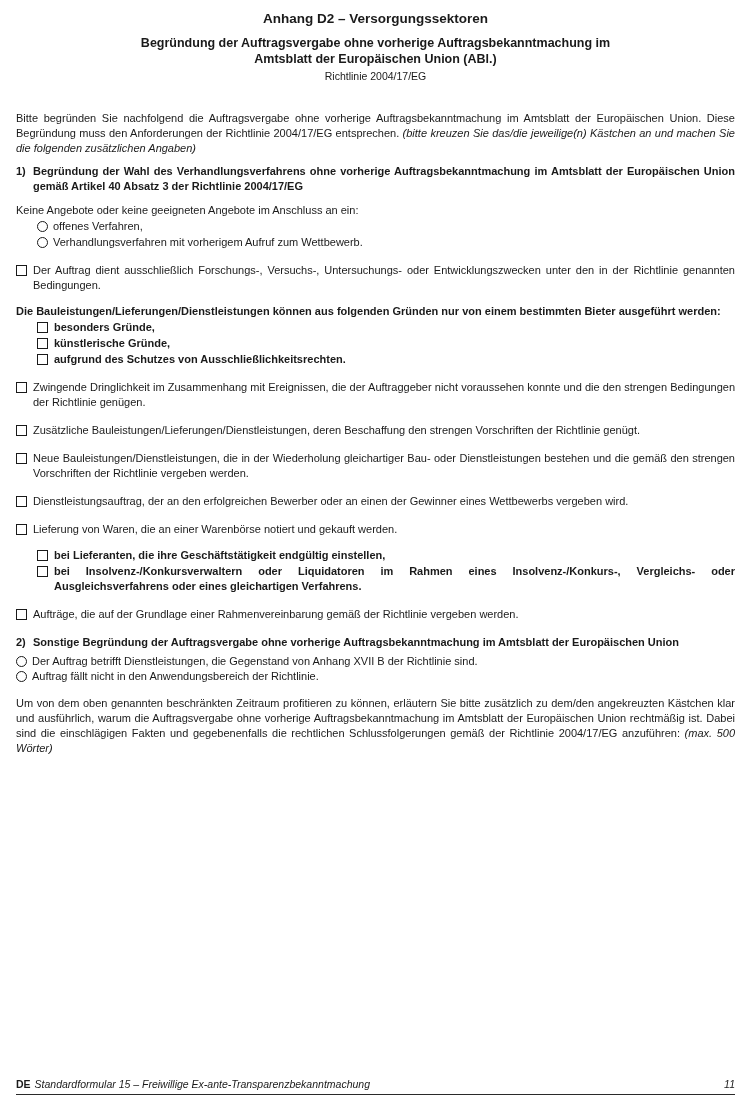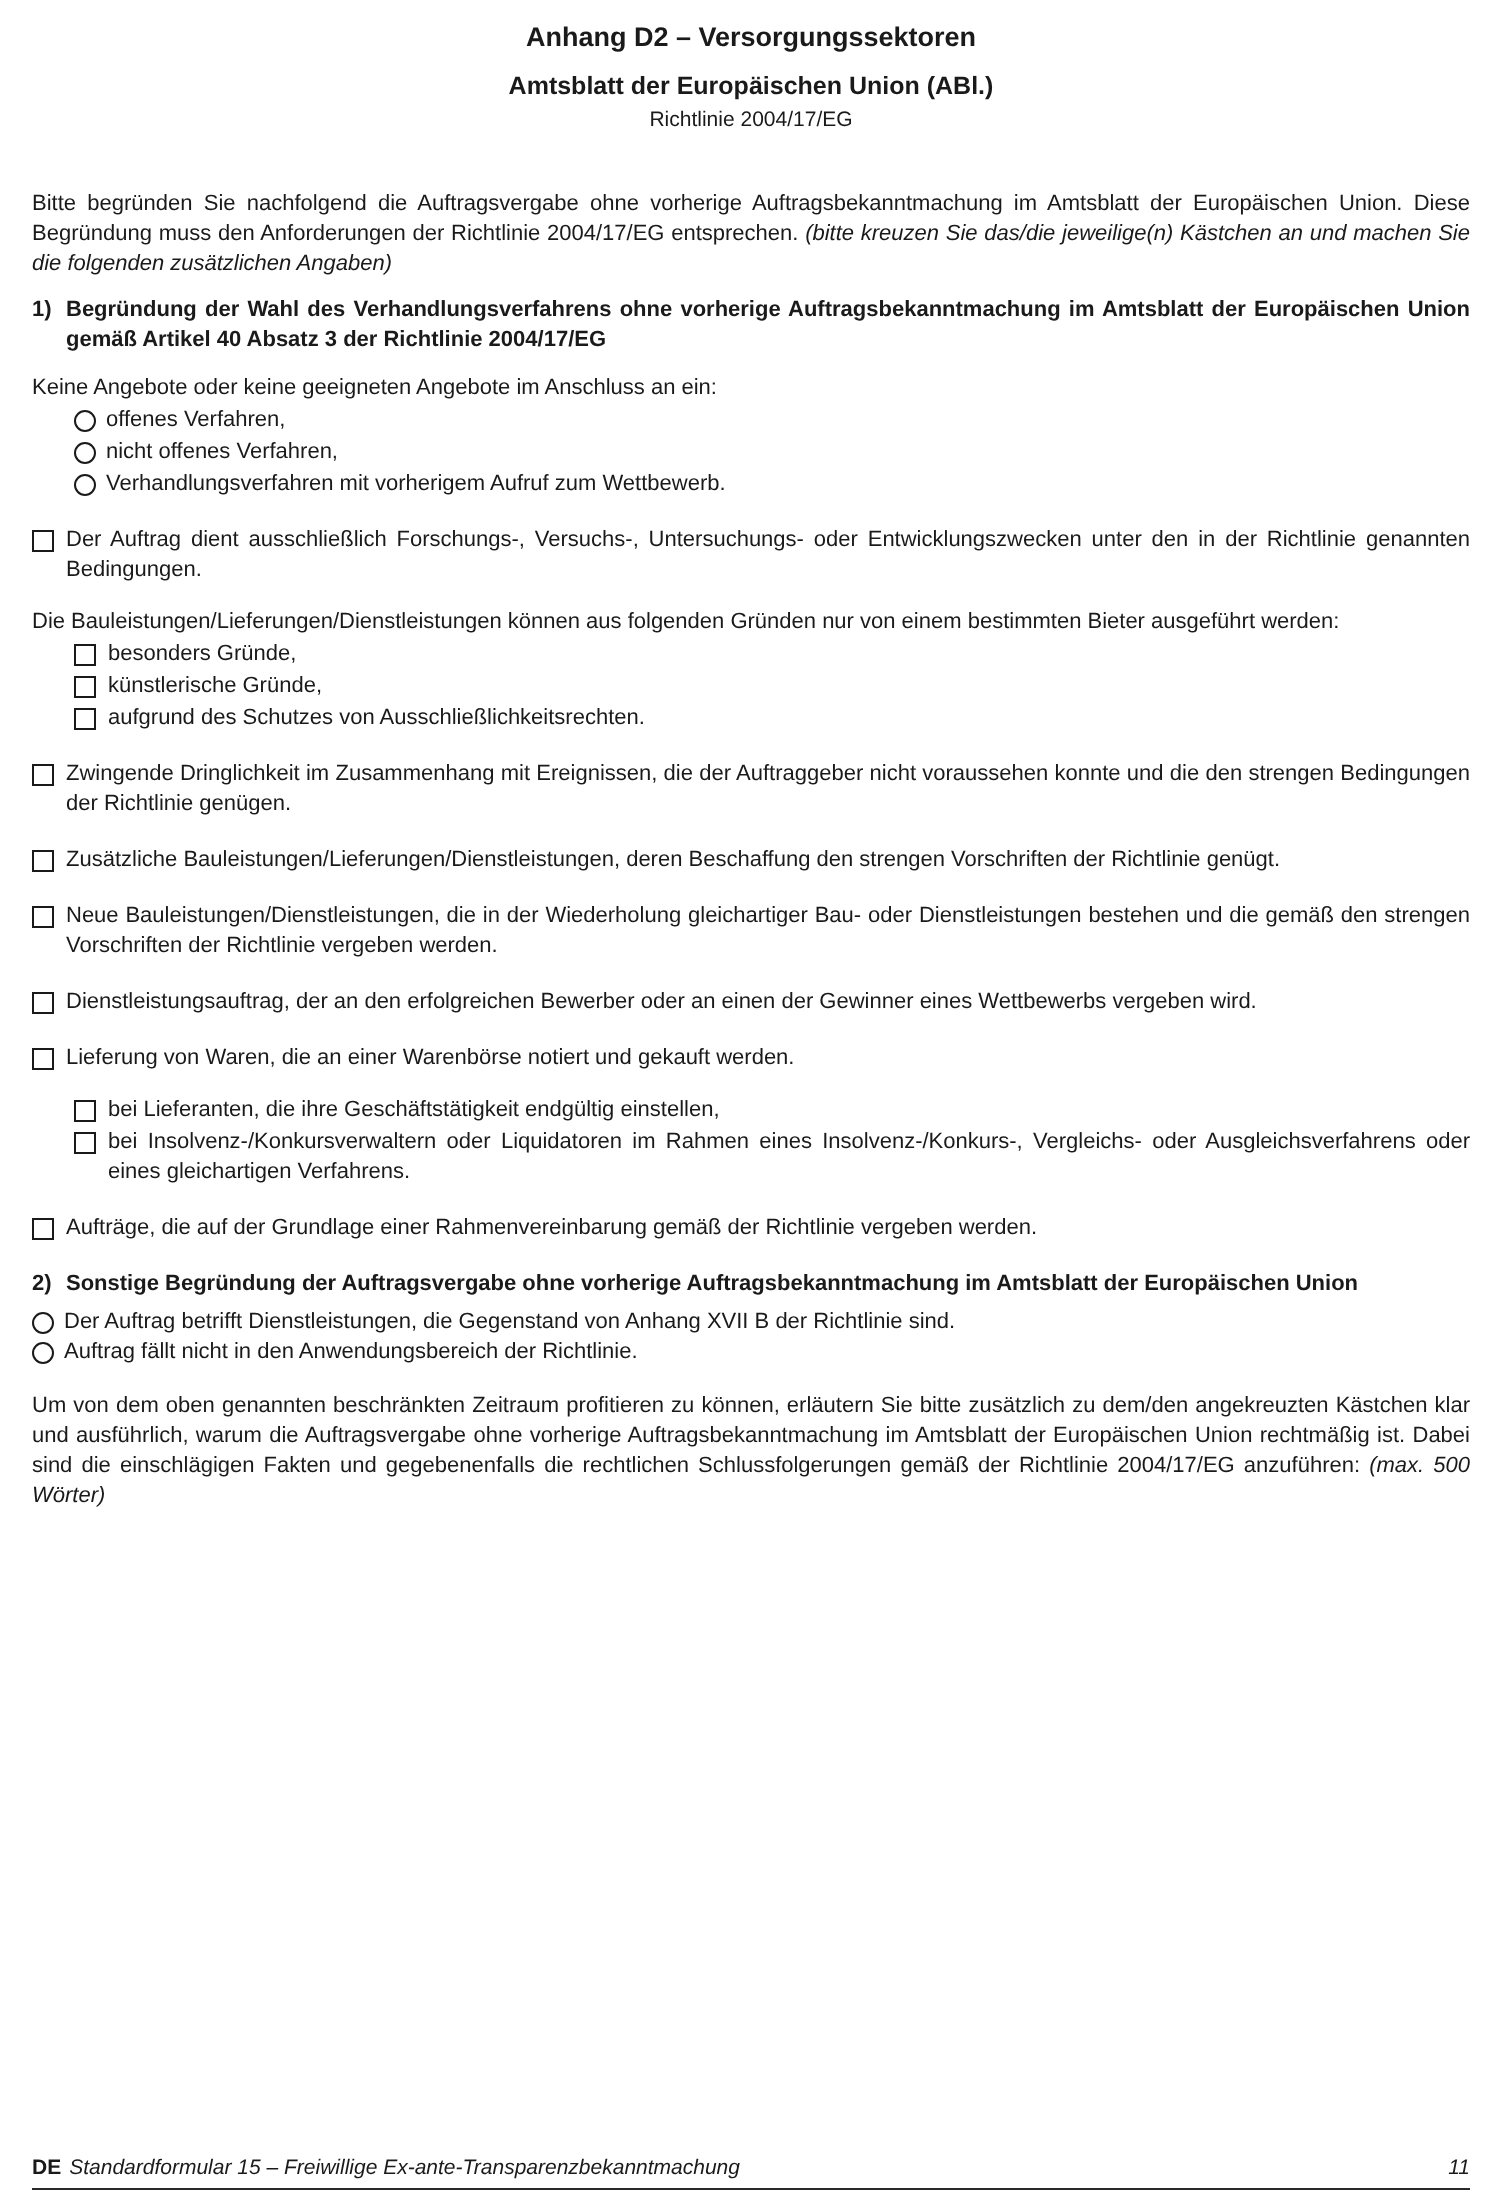--- a/index.html
+++ b/index.html
@@ -28,21 +28,21 @@
   .row .txt { flex:1; text-align:justify; }
   .box {
     flex:0 0 auto; width:11px; height:11px; border:1.6px solid #1a1a1a;
     background:#fff; margin:1.5px 6px 0 0;
   }
   .radio {
     flex:0 0 auto; width:11px; height:11px; border:1.3px solid #1a1a1a;
     border-radius:50%; background:#fff; margin:1.5px 5px 0 0;
   }
   .top { margin-top:13px; }
-  .group { margin-top:11px; }
+  .group { margin-top:11px;font-weight:bold; }
   .tight { margin-top:9px; }
   .sub { margin-left:21px; }
   .sub .row { margin-top:1px; }
   .closing { margin-top:12px; }
 
   .footer {
     position:absolute; left:16px; right:15px; bottom:4px;
     display:flex; justify-content:space-between; align-items:flex-end;
     border-bottom:1.2px solid #2a2a2a; padding-bottom:3px;
     font-size:10.5px; line-height:13px;
@@ -50,42 +50,39 @@
   .f-left b { font-style:normal; font-weight:700; margin-right:4px; }
 </style>
 </head>
 <body>
 
 <div class="page">
 
   <div class="hdr">
     <div class="title">Anhang D2 – Versorgungssektoren</div>
     <div class="subtitle">
+      <span class="sline">Begründung der Auftragsvergabe ohne vorherige Auftragsbekanntmachung im</span>
       <span class="sline">Amtsblatt der Europäischen Union (ABl.)</span>
     </div>
     <div class="directive">Richtlinie 2004/17/EG</div>
   </div>
 
   <p class="para intro"><span>Bitte begründen Sie nachfolgend die Auftragsvergabe ohne vorherige Auftragsbekanntmachung im Amtsblatt der Europäischen Union. Diese Begründung muss den Anforderungen der Richtlinie 2004/17/EG entsprechen.</span> <span class="it">(bitte kreuzen Sie das/die jeweilige(n) Kästchen an und machen Sie die folgenden zusätzlichen Angaben)</span></p>
 
   <div>
     <div class="sec-h">
       <span class="num">1)</span>
       <span class="sec-h-txt">Begründung der Wahl des Verhandlungsverfahrens ohne vorherige Auftragsbekanntmachung im Amtsblatt der Europäischen Union gemäß Artikel 40 Absatz 3 der Richtlinie 2004/17/EG</span>
     </div>
 
     <p class="para tight">Keine Angebote oder keine geeigneten Angebote im Anschluss an ein:</p>
     <div class="sub">
       <div class="row">
         <span class="radio"></span>
         <span class="txt">offenes Verfahren,</span>
-      </div>
-      <div class="row">
-        <span class="radio"></span>
-        <span class="txt">nicht offenes Verfahren,</span>
       </div>
       <div class="row">
         <span class="radio"></span>
         <span class="txt">Verhandlungsverfahren mit vorherigem Aufruf zum Wettbewerb.</span>
       </div>
     </div>
 
     <div class="row top">
       <span class="box"></span>
       <span class="txt">Der Auftrag dient ausschließlich Forschungs-, Versuchs-, Untersuchungs- oder Entwicklungszwecken unter den in der Richtlinie genannten Bedingungen.</span>

